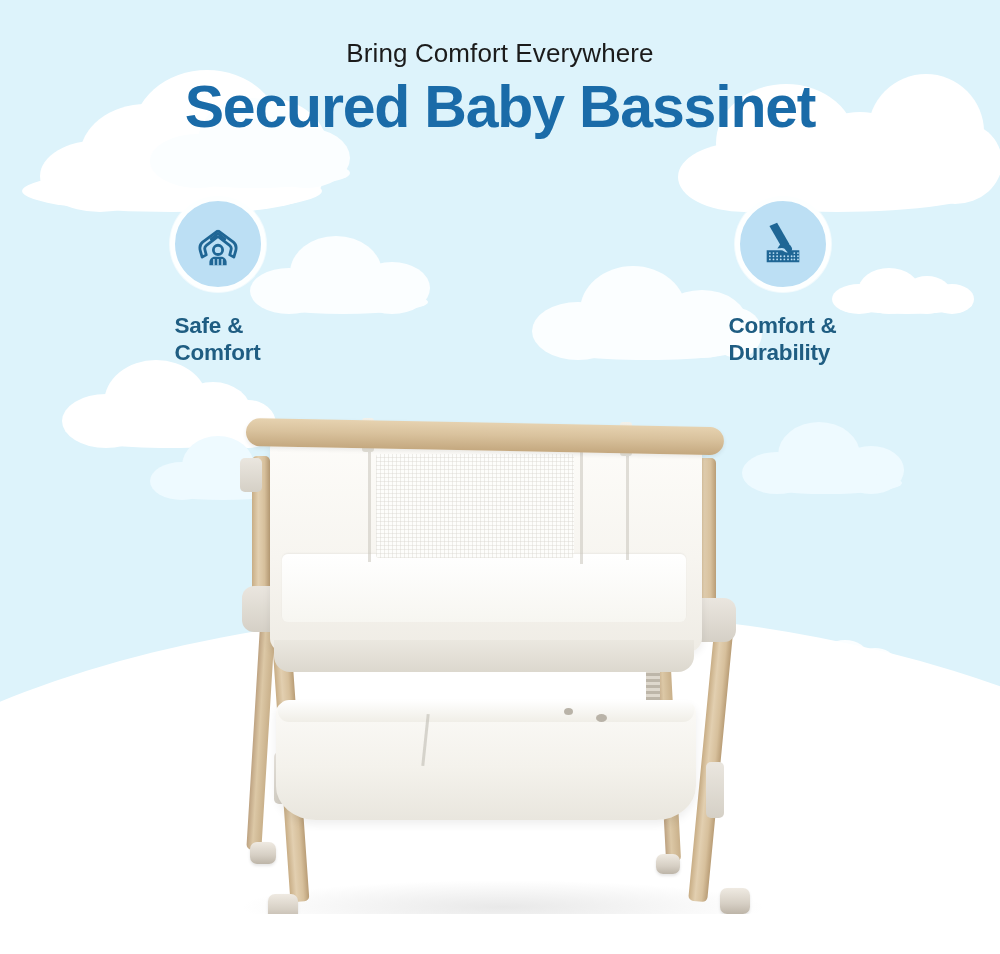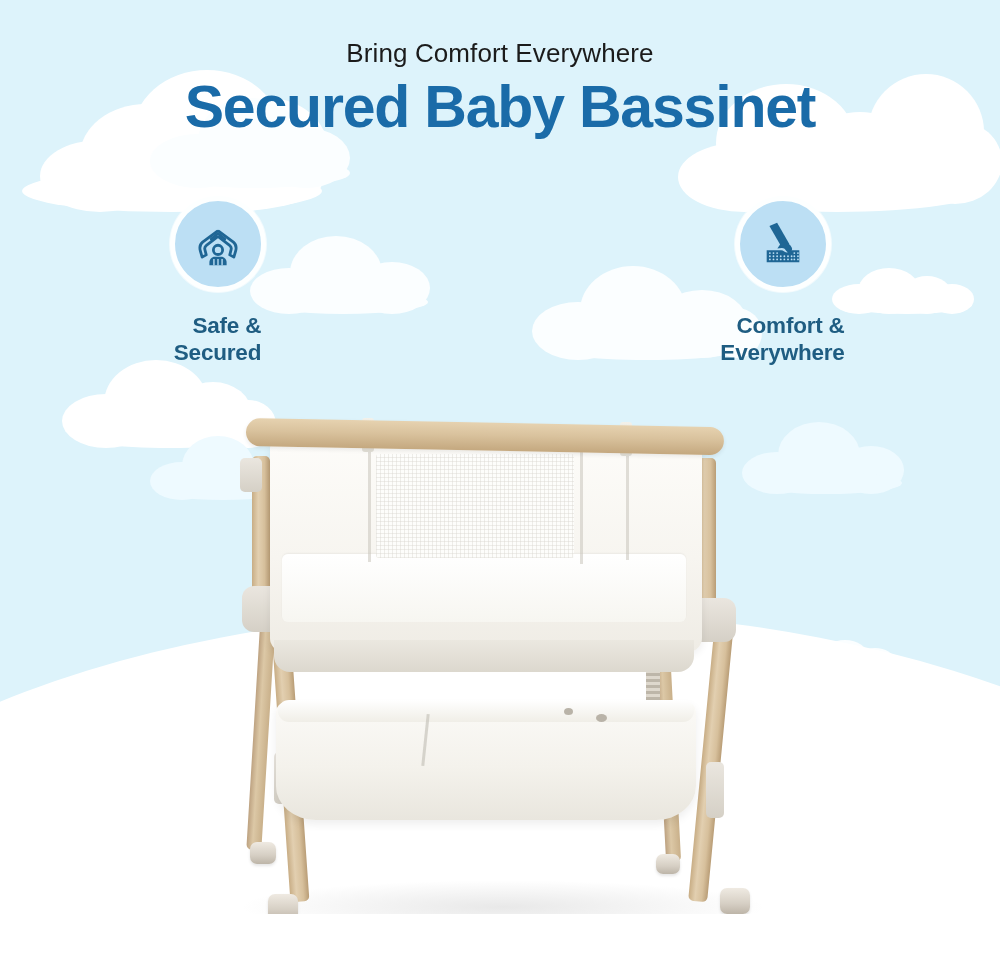--- a/index.html
+++ b/index.html
@@ -86,21 +86,21 @@
     display:flex; align-items:center; justify-content:center;
     box-shadow:0 0 0 1px rgba(255,255,255,.6);
   }
   .badge svg{ display:block; }
   .feature-label{
     margin-top:21px;
     font-size:22.5px;
     font-weight:bold;
     color:#1f5d82;
     line-height:1.18;
-    text-align:right;
+    text-align:left;
     letter-spacing:-.2px;
   }
 
   
   .product{
     position:absolute;
     left:228px;
     top:402px;
     width:548px;
     height:540px;
@@ -259,21 +259,21 @@
 
             <circle cx="32" cy="38.5" r="5.1" stroke="#1f6695" stroke-width="3.1" fill="none"></circle>
 
             <path d="M22.5 55.5 v-3.2 c0-3.6 2.6-6.3 6-6.3 h7 c3.4 0 6 2.7 6 6.3 v3.2 z" fill="#1f6695"></path>
             <path d="M27.5 48.5 v7 M32 48.5 v7 M36.5 48.5 v7" stroke="#bcdff4" stroke-width="1.5"></path>
           </svg>
         </span>
       </div>
       <div class="feature-label">
         <span>Safe &amp;</span><br>
-        <span>Secured</span>
+        <span>Comfort</span>
       </div>
     </div>
 
     <div class="feature">
       <div class="badge">
         <span>
           <svg width="58" height="58" viewBox="0 0 64 64" fill="none">
 
             <path d="M17 12 L25.5 8.5 L39 32 L31 36.5 Z" fill="#1f6695"></path>
 
@@ -305,21 +305,21 @@
                 <circle cx="37.5" cy="49" r="1"></circle>
               <circle cx="41.5" cy="49" r="1"></circle>
                 <circle cx="44.5" cy="49" r="1"></circle>
                 <circle cx="48.5" cy="49" r="1"></circle>
             </g>
           </svg>
         </span>
       </div>
       <div class="feature-label">
         <span>Comfort &amp;</span><br>
-        <span>Everywhere</span>
+        <span>Durability</span>
       </div>
     </div>
 
 
   </div>
 
   <div class="product">
 
     <div class="shadow" style="left:10px; top:478px; width:530px; height:54px;"></div>
 

